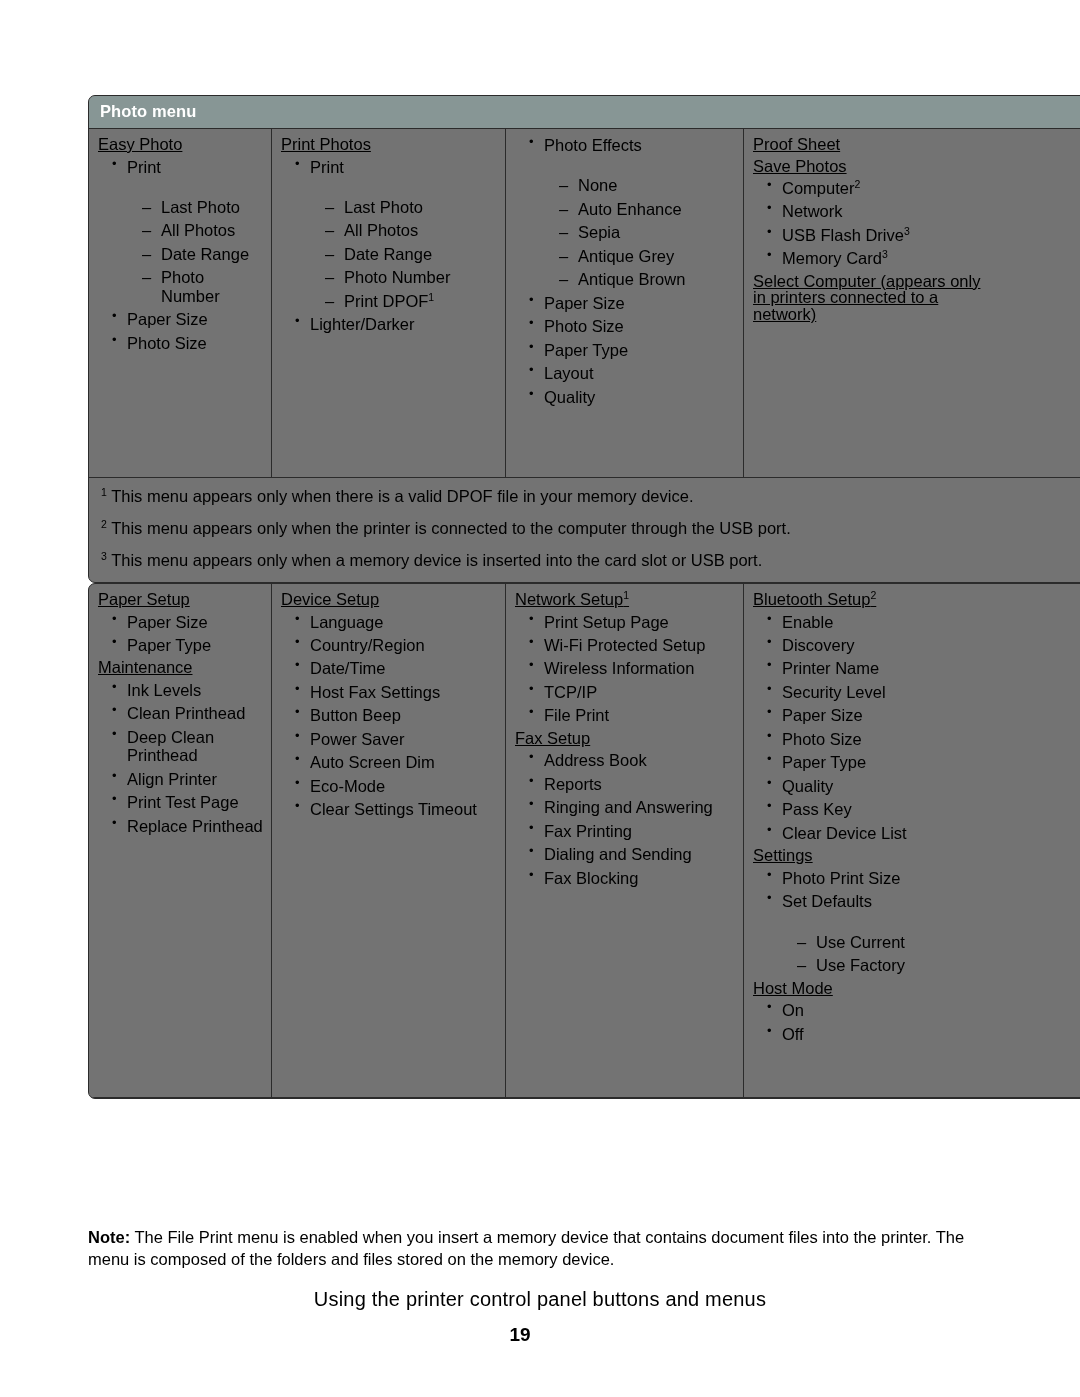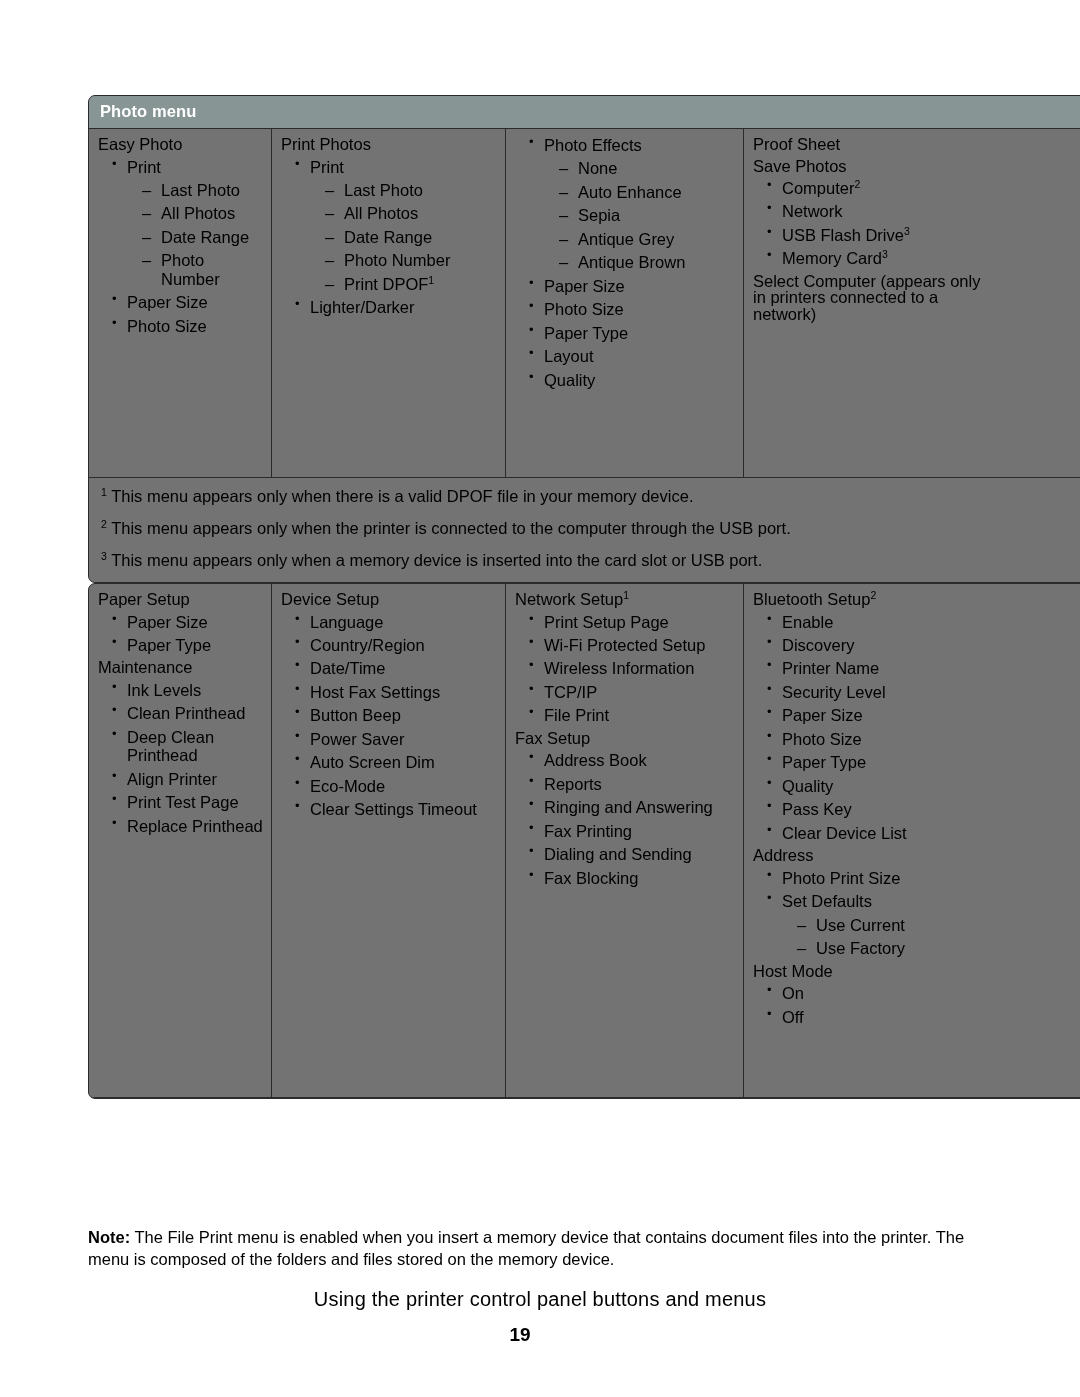--- a/index.html
+++ b/index.html
@@ -59,20 +59,21 @@
   .c2 { width: 234px; }
   .c3 { width: 238px; }
   .c4 { width: 246px; }
 
   
   .grp {
     font-size: 16.5px;
     line-height: 1.0;
     margin: 0 0 5px 0;
     white-space: normal;
+    text-decoration: underline;
   }
   ul.lvl1 {
     list-style: none;
     margin: 0 0 3px 0;
     padding: 0 0 0 14px;
   }
   ul.lvl1 > li {
     font-size: 16.5px;
     line-height: 1.12;
     position: relative;
@@ -81,21 +82,21 @@
   }
   ul.lvl1 > li::before {
     content: "\2022";
     position: absolute;
     left: 0;
     top: -1px;
     font-size: 13px;
   }
   ul.lvl2 {
     list-style: none;
-    margin: 5px 0 0 0;
+    margin: 22px 0 0 0;
     padding: 0 0 0 15px;
   }
   ul.lvl2 > li {
     font-size: 16.5px;
     line-height: 1.12;
     position: relative;
     padding-left: 19px;
     margin-bottom: 5px;
   }
   ul.lvl2 > li::before {
@@ -279,21 +280,21 @@
             <li>Discovery</li>
             <li>Printer Name</li>
             <li>Security Level</li>
             <li>Paper Size</li>
             <li>Photo Size</li>
             <li>Paper Type</li>
             <li>Quality</li>
             <li>Pass Key</li>
             <li>Clear Device List</li>
           </ul>
-          <div class="grp">Address</div>
+          <div class="grp">Settings</div>
           <ul class="lvl1">
             <li>Photo Print Size</li>
             <li>Set Defaults<ul class="lvl2">
                 <li>Use Current</li>
                 <li>Use Factory</li>
               </ul></li>
           </ul>
           <div class="grp">Host Mode</div>
           <ul class="lvl1">
             <li>On</li>

